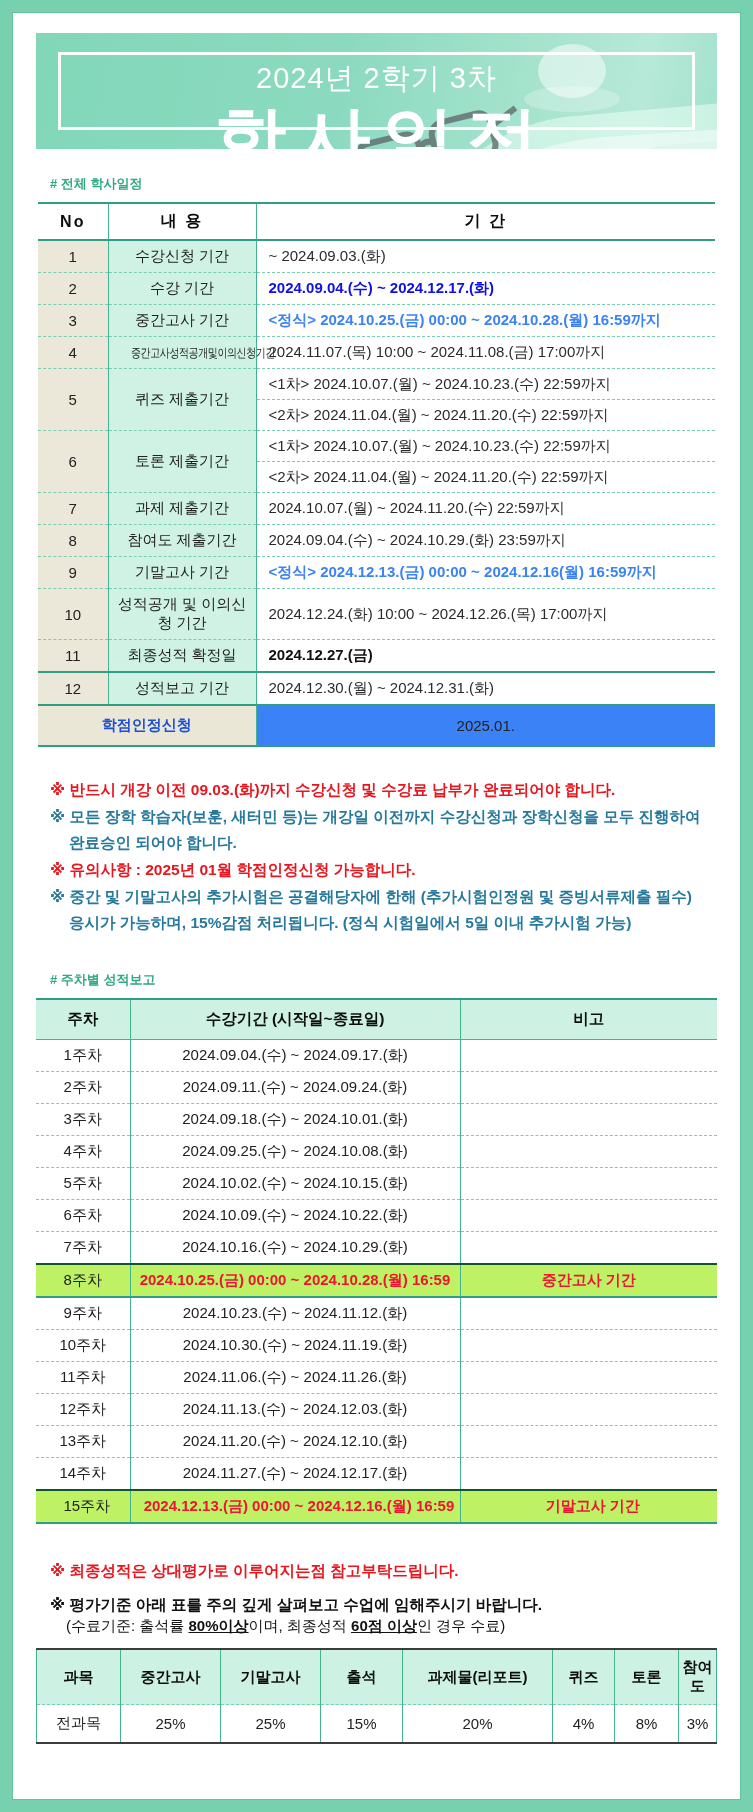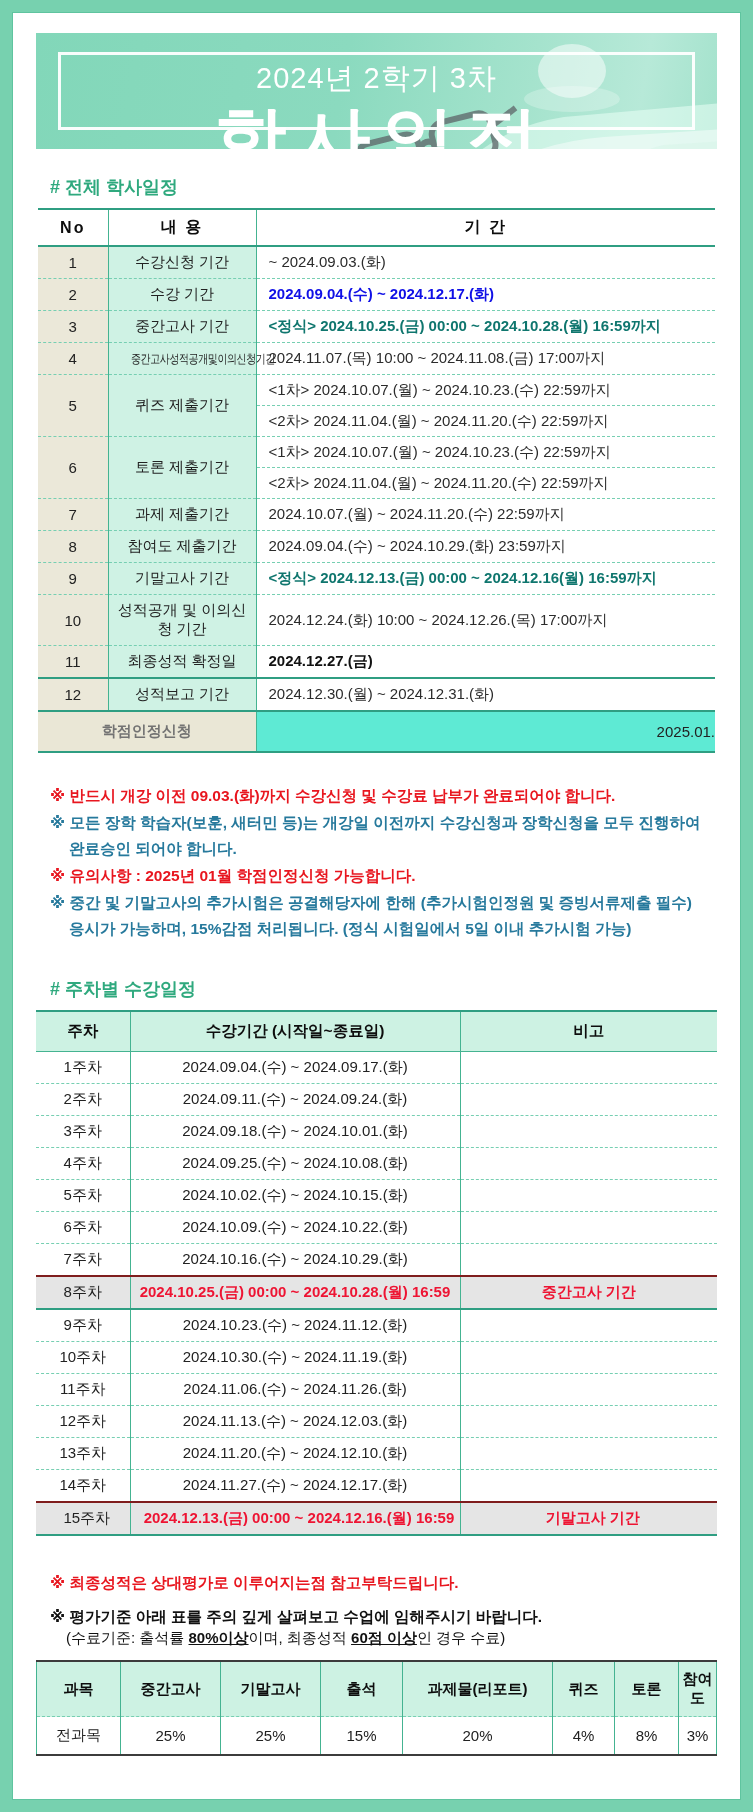--- a/index.html
+++ b/index.html
@@ -25,68 +25,68 @@
     overflow:hidden;
   }
   .banner svg.decor{position:absolute;right:0;top:0;}
   .banner-border{position:absolute;left:22px;right:22px;top:19px;bottom:19px;border:3px solid rgba(255,255,255,.95);}
   .banner-text{
     position:absolute;left:0;right:0;top:26px;text-align:center;color:#fff;
   }
   .banner-sub{font-size:29px;font-weight:500;letter-spacing:1px;}
   .banner-title{font-size:72px;font-weight:800;letter-spacing:12px;text-indent:12px;margin-top:4px;line-height:1.02;}
   
-  .sec-heading{color:#2fa97e;font-weight:700;font-size:18px;margin:26px 0 9px 14px;}
+  .sec-heading{color:#2fa97e;font-weight:700;font-size:13px;margin:26px 0 9px 14px;}
   
   table{width:100%;border-collapse:collapse;table-layout:fixed;font-size:15px;color:#222;}
   th{font-weight:700;color:#0d0d0d;}
   
   .t1{margin:0 2px;width:calc(100% - 4px);}
   .t1 thead th{
     background:#fff;border-top:2px solid #2f9e82;border-bottom:2px solid #2f9e82;
     padding:7px 0;font-size:16px;letter-spacing:2px;
   }
   .t1 th+th,.t1 td+td{border-left:1px solid #44b391;}
   .t1 tbody td{border-top:1px dashed #76cfb2;padding:6px 4px;text-align:center;}
   .t1 tbody tr:first-child td{border-top:none;}
   .t1 td.c-no{background:#ebe8d9;}
   .t1 td.c-content{background:#cff2e4;}
   .t1 td.c-period{text-align:left;padding-left:12px;color:#2b2b2b;}
   .t1 td.c-period.multi{padding:0;}
   .t1 .pline{padding:5.5px 4px 5.5px 12px;}
   .t1 .pline + .pline{border-top:1px dashed #76cfb2;}
   .t1 tr.style-blue td.c-period{color:#1010e6;font-weight:700;}
-  .t1 tr.style-red  td.c-period{color:#0f766e;font-weight:700;}
+  .t1 tr.style-red  td.c-period{color:#3b82f6;font-weight:700;}
   .t1 tr.style-bold td.c-period{font-weight:700;color:#111;}
   .t1 tr.solid-top td{border-top:2px solid #2f9e82;}
   .t1 .squeeze{display:inline-block;font-size:12.5px;transform:scaleX(.8);transform-origin:center;white-space:nowrap;letter-spacing:-0.5px;}
   .t1 tr.footer-row td{border-top:2px solid #2f9e82;border-bottom:2px solid #2f9e82;padding:10px 0;}
-  .t1 td.f-label{background:#eae7d6;font-weight:700;color:#737373;}
-  .t1 td.f-value{background:#5eead4;text-align:right;}
+  .t1 td.f-label{background:#eae7d6;font-weight:700;color:#1d4ed8;}
+  .t1 td.f-value{background:#3b82f6;}
   
   .notes{margin:30px 0 0 14px;font-weight:700;font-size:15.5px;line-height:1.72;}
   .note.red{color:#e8161f;}
   .note.teal{color:#26799c;}
   .note.black{color:#111;}
   .note .cont{padding-left:19px;}
   .note .subline{font-weight:400;color:#111;padding-left:16px;font-size:15px;}
   .note .subline .u{font-weight:700;text-decoration:underline;}
   .notes2{margin-top:34px;}
   .notes2 .note{margin-bottom:9px;}
   .notes2 .note.black{margin-bottom:0;line-height:1.4;}
   
   .t2 thead th{
     background:#cdf2e3;border-top:2px solid #2f9e82;border-bottom:1px solid #44b391;
     padding:9px 0;font-size:15.5px;
   }
   .t2 th+th,.t2 td+td{border-left:1px solid #44b391;}
   .t2 tbody td{border-top:1px dashed #76cfb2;padding:6px 4px;text-align:center;}
   .t2 tbody tr:first-child td{border-top:none;}
   .t2 tbody tr:last-child td{border-bottom:2px solid #2f9e82;padding-left:12px;}
-  .t2 tr.hl td{background:#e5e5e5;border-top:2px solid #7f1d1d;border-bottom:2px solid #2f9e82;text-align:center;}
+  .t2 tr.hl td{background:#bef264;border-top:2px solid #14532d;border-bottom:2px solid #2f9e82;text-align:center;}
   .t2 tr.hl td.c-period,.t2 tr.hl td.c-note{color:#ee1433;font-weight:700;}
   
   .t3{margin-top:12px;}
   .t3 thead th{
     background:#cdf2e3;border-top:2px solid #3c3c3c;border-bottom:1px dashed #76cfb2;
     padding:8px 0;font-size:15px;
   }
   .t3 th+th,.t3 td+td{border-left:1px solid #44b391;}
   .t3 thead th{border-left-color:#44b391;}
   .t3 tbody td{padding:9px 0;text-align:center;border-bottom:2px solid #3c3c3c;font-size:15px;}
@@ -217,21 +217,21 @@
       </div>
       <div class="note red">
         <div>※ 유의사항 : 2025년 01월 학점인정신청 가능합니다.</div>
       </div>
       <div class="note teal">
         <div>※ 중간 및 기말고사의 추가시험은 공결해당자에 한해 (추가시험인정원 및 증빙서류제출 필수)</div>
         <div class="cont">응시가 가능하며, 15%감점 처리됩니다. (정식 시험일에서 5일 이내 추가시험 가능)</div>
       </div>
     </div>
 
-  <div class="sec-heading" style="margin-top:34px;"># 주차별 수강일정</div>
+  <div class="sec-heading" style="margin-top:34px;"># 주차별 성적보고</div>
 
   <table class="t2">
     <colgroup>
         <col style="width:94px">
         <col style="width:330px">
         <col>
       </colgroup>
     <thead>
         <tr>
           <th>주차</th>

